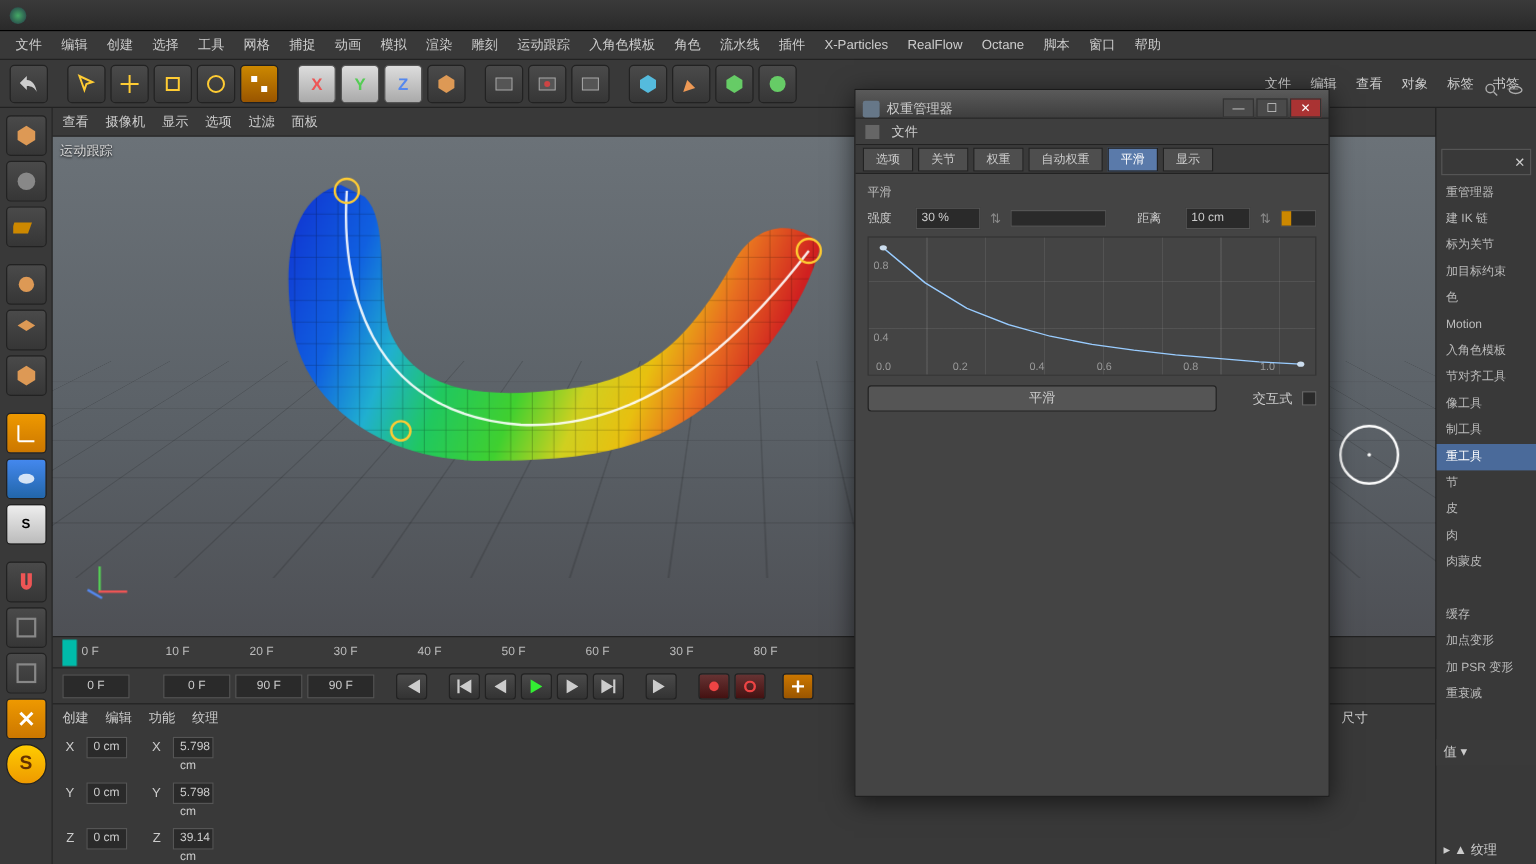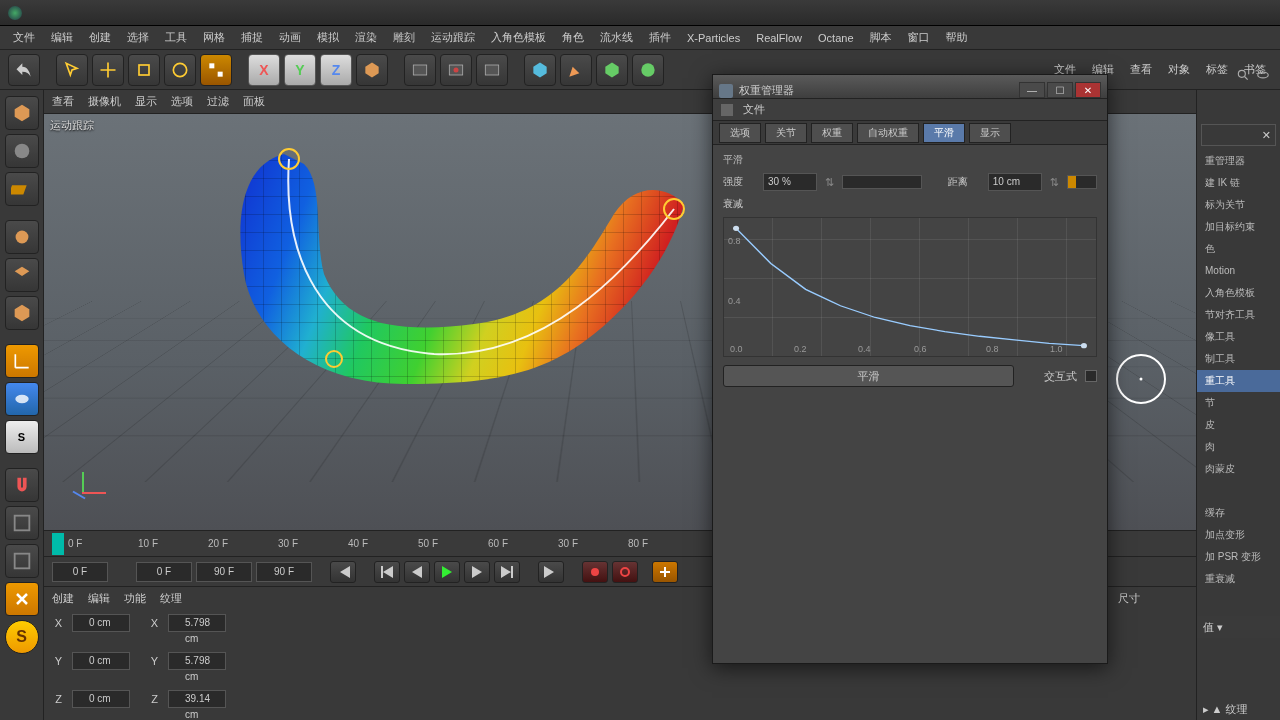--- a/index.html
+++ b/index.html
@@ -50,21 +50,21 @@
 .frame-field { width:56px; height:20px; background:#2a2a2a; border:1px solid #555; text-align:center; line-height:18px; font-size:10px; }
 .play-btn { width:26px; height:22px; background:linear-gradient(#4a4a4a,#333); border:1px solid #222; border-radius:3px; display:flex; align-items:center; justify-content:center; cursor:pointer; }
 .play-btn.rec { background:linear-gradient(#633,#411); }
 .play-btn.green svg { fill:#3e3; }
 .play-btn.orange2 { background:linear-gradient(#c70,#950); }
 
 .attr-header { height:24px; background:#393939; display:flex; align-items:center; padding:0 8px; gap:14px; border-top:1px solid #222; }
 .coords { display:flex; background:#393939; padding:4px 8px; gap:20px; height:110px; flex-direction:column; }
 .coord-row { display:flex; align-items:center; gap:6px; }
 .coord-row .lbl { width:14px; text-align:right; padding-right:4px; }
-.coord-row .fld { width:58px; height:18px; background:#2a2a2a; border:1px solid #555; padding:0 16px; line-height:16px; font-size:10px; }
+.coord-row .fld { width:34px; height:18px; background:#2a2a2a; border:1px solid #555; padding:0 5px; line-height:16px; font-size:10px; }
 
 .right-panel { width:84px; background:#393939; border-left:1px solid #222; display:flex; flex-direction:column; }
 .rp-list { flex:1; overflow:hidden; }
 .rp-item { height:22px; padding:0 8px; line-height:22px; font-size:10px; cursor:pointer; white-space:nowrap; color:#bbb; }
 .rp-item.sel { background:#4a6a9a; color:#fff; }
 
 
 .wm { position:absolute; left:712px; top:74px; width:396px; height:590px; background:#444; border:1px solid #1a1a1a; box-shadow:0 4px 20px rgba(0,0,0,.6); display:flex; flex-direction:column; }
 .wm-title { height:24px; background:linear-gradient(#5a5a5a,#3e3e3e); display:flex; align-items:flex-end; padding:0 6px; border-bottom:1px solid #222; }
 .wm-title .ic { width:14px; height:14px; background:#678; border-radius:2px; margin-right:6px; }
@@ -78,21 +78,21 @@
 .wm-tab { padding:2px 10px; background:#4e4e4e; border:1px solid #222; font-size:10px; cursor:pointer; }
 .wm-tab.active { background:#5a7aaa; color:#fff; }
 .wm-body { flex:1; padding:8px 10px; background:#444; }
 .wm-section { font-size:10px; color:#bbb; margin-bottom:6px; }
 .wm-row { display:flex; align-items:center; gap:8px; margin-bottom:6px; }
 .wm-row .lbl { width:32px; font-size:10px; }
 .num-field { width:54px; height:18px; background:#2a2a2a; border:1px solid #555; padding:0 4px; line-height:16px; font-size:10px; }
 .slider { flex:1; height:14px; background:#2a2a2a; border:1px solid #555; position:relative; }
 .slider .fill { position:absolute; left:0; top:0; bottom:0; background:#888; }
 .slider.orange .fill { background:#c80; }
-.graph { height:140px; background:#444; border:1px solid #333; position:relative; margin:4px 0 8px 0; }
+.graph { height:116px; background:#444; border:1px solid #333; position:relative; margin:4px 0 8px 0; }
 .graph-grid { position:absolute; inset:0; background:
  repeating-linear-gradient(90deg,transparent 0,transparent 48px,rgba(255,255,255,.08) 48px,rgba(255,255,255,.08) 49px),
  repeating-linear-gradient(0deg,transparent 0,transparent 38px,rgba(255,255,255,.08) 38px,rgba(255,255,255,.08) 39px); }
 .graph svg { position:absolute; inset:0; width:100%; height:100%; }
 .graph .ylab { position:absolute; left:4px; font-size:9px; color:#999; }
 .graph .xlab { position:absolute; bottom:2px; font-size:9px; color:#999; }
 .wide-btn { flex:1; height:22px; background:#555; border:1px solid #222; border-radius:3px; text-align:center; line-height:20px; cursor:pointer; }
 .chk { width:12px; height:12px; background:#2a2a2a; border:1px solid #666; }
 
 .top-right-icons { position:absolute; right:10px; top:68px; display:flex; gap:6px; }
@@ -530,23 +530,20 @@
           <div class="fill" style="width:0%"></div>
         </div>
       <span style="width:10px"></span>
       <span class="lbl">距离</span>
       <div class="num-field">10 cm</div>
       <span style="color:#888">⇅</span>
       <div class="slider orange" style="flex:0 0 30px">
           <div class="fill" style="width:30%"></div>
         </div>
     </div>
-    <div class="wm-row">
-        <span class="lbl">衰减</span>
-      </div>
     <div class="graph">
       <div class="graph-grid"></div>
       <span class="ylab" style="top:18px">0.8</span>
       <span class="ylab" style="top:78px">0.4</span>
       <span class="xlab" style="left:6px">0.0</span>
       <span class="xlab" style="left:70px">0.2</span>
       <span class="xlab" style="left:134px">0.4</span>
       <span class="xlab" style="left:190px">0.6</span>
       <span class="xlab" style="left:262px">0.8</span>
       <span class="xlab" style="left:326px">1.0</span>

